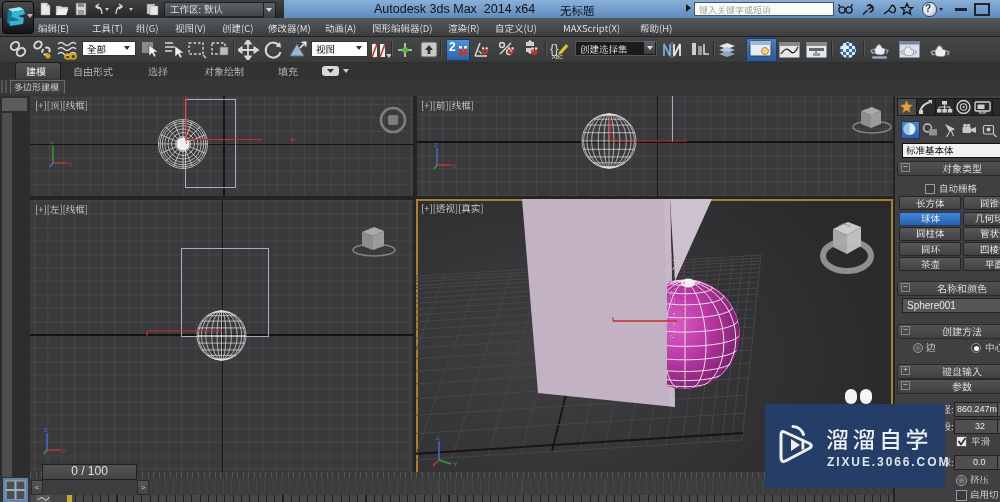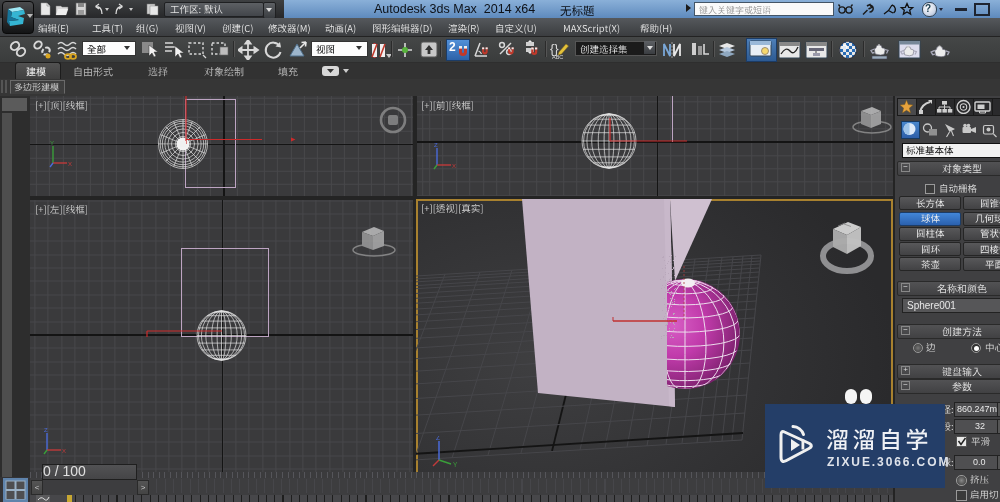--- a/index.html
+++ b/index.html
@@ -887,21 +887,21 @@
     <path fill="#d8d8d8" transform="translate(0,10.0)" d="M5.2 -8.0Q5.7 -7.9 6.0 -7.8Q6.3 -7.6 6.4 -7.4Q6.5 -7.3 6.5 -7.1Q6.5 -6.9 6.4 -6.8Q6.3 -6.7 6.1 -6.7Q6.0 -6.7 5.8 -6.8Q5.8 -7.1 5.6 -7.4Q5.4 -7.8 5.2 -8.0ZM8.0 -6.7Q7.5 -5.2 6.3 -4.3Q5.1 -3.5 3.2 -3.0L3.1 -3.1Q4.7 -3.7 5.7 -4.6Q6.7 -5.4 7.1 -6.7ZM5.6 -3.3Q5.6 -3.2 5.5 -3.1Q5.4 -3.0 5.3 -3.0V-2.1Q5.2 -1.7 5.2 -1.3Q5.1 -0.9 4.8 -0.5Q4.6 -0.1 4.1 0.2Q3.6 0.6 2.9 0.8L2.8 0.7Q3.5 0.3 3.9 -0.1Q4.3 -0.6 4.4 -1.1Q4.5 -1.6 4.5 -2.1V-3.4ZM8.0 -3.2Q8.0 -3.1 7.9 -3.1Q7.8 -3.0 7.6 -3.0V0.5Q7.6 0.6 7.5 0.6Q7.5 0.7 7.3 0.7Q7.2 0.8 7.0 0.8H6.9V-3.3ZM4.5 -6.6Q4.8 -6.0 5.2 -5.5Q5.7 -5.0 6.3 -4.7Q6.9 -4.4 7.7 -4.2Q8.4 -4.0 9.3 -3.9L9.3 -3.8Q9.0 -3.7 8.9 -3.6Q8.7 -3.4 8.7 -3.1Q7.5 -3.4 6.7 -3.8Q5.9 -4.2 5.3 -4.9Q4.7 -5.5 4.4 -6.5ZM8.2 -7.3Q8.2 -7.3 8.3 -7.2Q8.4 -7.1 8.5 -7.0Q8.7 -6.9 8.8 -6.8Q9.0 -6.6 9.1 -6.5Q9.0 -6.4 8.8 -6.4H3.5L3.4 -6.7H7.8ZM0.3 -3.1Q0.6 -3.2 1.1 -3.4Q1.7 -3.6 2.4 -3.8Q3.1 -4.1 3.8 -4.4L3.9 -4.3Q3.4 -4.0 2.6 -3.5Q1.9 -3.0 0.9 -2.5Q0.9 -2.4 0.8 -2.3Q0.8 -2.2 0.7 -2.2ZM2.8 -7.9Q2.8 -7.8 2.7 -7.7Q2.6 -7.6 2.5 -7.6V-0.3Q2.5 0.0 2.4 0.2Q2.3 0.4 2.1 0.6Q1.9 0.7 1.4 0.7Q1.4 0.6 1.4 0.4Q1.3 0.3 1.3 0.2Q1.2 0.1 1.0 0.0Q0.8 -0.1 0.5 -0.1V-0.3Q0.5 -0.3 0.7 -0.2Q0.8 -0.2 1.0 -0.2Q1.1 -0.2 1.3 -0.2Q1.5 -0.2 1.5 -0.2Q1.7 -0.2 1.7 -0.2Q1.7 -0.3 1.7 -0.4V-8.0ZM3.2 -6.4Q3.2 -6.4 3.3 -6.3Q3.4 -6.2 3.6 -6.0Q3.8 -5.9 3.9 -5.7Q3.9 -5.5 3.7 -5.5H0.5L0.4 -5.8H2.8Z M15.9 -2.9Q16.5 -2.8 16.9 -2.5Q17.2 -2.3 17.4 -2.0Q17.6 -1.8 17.6 -1.6Q17.7 -1.3 17.6 -1.2Q17.5 -1.0 17.3 -1.0Q17.2 -1.0 17.0 -1.1Q16.9 -1.4 16.7 -1.7Q16.5 -2.0 16.3 -2.4Q16.0 -2.7 15.8 -2.9ZM15.5 -6.3Q15.5 -6.2 15.5 -6.1Q15.4 -6.0 15.2 -6.0V0.1H14.4V-6.4ZM17.8 -0.8Q17.8 -0.8 17.9 -0.7Q18.0 -0.6 18.1 -0.5Q18.2 -0.4 18.4 -0.2Q18.6 -0.1 18.7 0.0Q18.7 0.1 18.6 0.1Q18.5 0.2 18.4 0.2H11.3L11.2 -0.1H17.3ZM17.2 -4.5Q17.2 -4.5 17.3 -4.4Q17.3 -4.3 17.5 -4.2Q17.6 -4.1 17.8 -4.0Q17.9 -3.8 18.0 -3.7Q18.0 -3.6 17.8 -3.6H12.2L12.1 -3.8H16.7ZM10.9 -7.2V-7.6L11.8 -7.1H11.7V-4.8Q11.7 -4.1 11.6 -3.4Q11.6 -2.7 11.4 -1.9Q11.2 -1.2 10.9 -0.5Q10.6 0.2 9.9 0.8L9.8 0.7Q10.3 -0.1 10.5 -1.0Q10.8 -1.9 10.8 -2.9Q10.9 -3.8 10.9 -4.8V-7.1ZM17.7 -7.8Q17.7 -7.8 17.8 -7.7Q17.9 -7.6 18.0 -7.5Q18.1 -7.4 18.3 -7.3Q18.5 -7.1 18.6 -7.0Q18.6 -6.9 18.5 -6.9Q18.4 -6.9 18.3 -6.9H11.4V-7.1H17.2Z"></path>
   </svg>
 <div class="a" style="left:956px;top:490px;width:9px;height:9px;background:#3a3a3a;border:1px solid #999"></div>
 <svg style="position:absolute;left:970px;top:488px;overflow:visible" width="30" height="13">
     <path fill="#d8d8d8" transform="translate(0,10.0)" d="M2.9 -0.5H8.0V0.1H2.9ZM2.6 -3.0H8.4V0.7H7.7V-2.3H3.3V0.7H2.6ZM1.7 -6.6H8.3V-4.0H1.7V-4.6H7.5V-6.0H1.7ZM1.5 -6.6H2.2V-4.3Q2.2 -3.8 2.1 -3.1Q2.1 -2.4 2.0 -1.8Q1.8 -1.1 1.6 -0.4Q1.3 0.2 0.9 0.8Q0.9 0.7 0.8 0.6Q0.7 0.5 0.5 0.4Q0.4 0.3 0.3 0.3Q0.7 -0.2 0.9 -0.8Q1.2 -1.4 1.3 -2.0Q1.4 -2.6 1.4 -3.2Q1.5 -3.8 1.5 -4.3ZM4.1 -7.8 4.8 -8.0Q5.0 -7.7 5.2 -7.3Q5.4 -7.0 5.5 -6.7L4.7 -6.5Q4.7 -6.8 4.5 -7.1Q4.3 -7.5 4.1 -7.8Z M11.4 -7.3H17.5V-6.6H11.4ZM11.4 -5.1H17.5V-4.4H11.4ZM11.3 -2.8H17.5V-2.2H11.3ZM11.0 -7.3H11.7V-3.9Q11.7 -3.3 11.6 -2.7Q11.6 -2.1 11.4 -1.5Q11.3 -0.8 11.0 -0.2Q10.8 0.3 10.4 0.8Q10.3 0.7 10.2 0.6Q10.1 0.6 10.0 0.5Q9.9 0.4 9.8 0.3Q10.2 -0.1 10.4 -0.6Q10.7 -1.1 10.8 -1.7Q10.9 -2.3 10.9 -2.8Q11.0 -3.4 11.0 -3.9ZM17.2 -7.3H17.9V-0.2Q17.9 0.1 17.8 0.3Q17.7 0.5 17.5 0.6Q17.3 0.7 16.8 0.7Q16.4 0.7 15.7 0.7Q15.7 0.6 15.6 0.4Q15.5 0.2 15.5 0.0Q15.8 0.0 16.1 0.0Q16.4 0.0 16.7 0.0Q16.9 0.0 17.0 0.0Q17.1 0.0 17.2 -0.0Q17.2 -0.1 17.2 -0.2ZM13.9 -7.1H14.7V0.7H13.9Z M23.0 -7.1H27.5V-6.5H23.0ZM27.2 -7.1H27.9Q27.9 -7.1 27.9 -7.1Q27.9 -7.0 27.9 -6.9Q27.9 -6.8 27.9 -6.7Q27.9 -4.9 27.8 -3.7Q27.8 -2.4 27.7 -1.6Q27.6 -0.8 27.5 -0.4Q27.4 0.0 27.3 0.2Q27.1 0.4 27.0 0.5Q26.8 0.6 26.6 0.6Q26.3 0.7 26.0 0.7Q25.6 0.6 25.2 0.6Q25.2 0.5 25.1 0.3Q25.1 0.0 25.0 -0.1Q25.4 -0.1 25.8 -0.1Q26.1 -0.1 26.3 -0.1Q26.4 -0.1 26.5 -0.1Q26.6 -0.1 26.6 -0.2Q26.8 -0.4 26.8 -0.8Q26.9 -1.2 27.0 -2.0Q27.1 -2.8 27.1 -4.0Q27.2 -5.2 27.2 -7.0ZM19.3 -5.0 23.0 -5.8 23.1 -5.1 19.4 -4.3ZM24.5 -6.8H25.2Q25.2 -5.9 25.2 -5.0Q25.1 -4.1 25.0 -3.3Q24.8 -2.4 24.5 -1.7Q24.3 -0.9 23.8 -0.3Q23.3 0.3 22.5 0.7Q22.4 0.6 22.2 0.4Q22.1 0.3 22.0 0.2Q22.7 -0.2 23.2 -0.8Q23.6 -1.3 23.9 -2.0Q24.2 -2.7 24.3 -3.5Q24.4 -4.3 24.5 -5.1Q24.5 -6.0 24.5 -6.8ZM20.4 -0.6 20.3 -1.3 20.6 -1.6 23.1 -2.6Q23.1 -2.5 23.1 -2.3Q23.2 -2.1 23.2 -2.0Q22.3 -1.6 21.8 -1.4Q21.3 -1.1 21.0 -1.0Q20.8 -0.9 20.6 -0.8Q20.5 -0.7 20.4 -0.6ZM20.4 -0.6Q20.4 -0.7 20.3 -0.9Q20.3 -1.0 20.2 -1.1Q20.1 -1.2 20.1 -1.3Q20.2 -1.4 20.4 -1.5Q20.5 -1.7 20.5 -2.0V-7.6H21.2V-1.4Q21.2 -1.4 21.1 -1.3Q21.0 -1.3 20.9 -1.2Q20.8 -1.1 20.7 -1.0Q20.6 -0.9 20.5 -0.8Q20.4 -0.7 20.4 -0.6Z"></path>
   </svg>
 <div class="a" style="left:30px;top:472px;width:863px;height:6px;background:#3b3b3d;background-image:repeating-linear-gradient(to right,#55555a 0,#55555a 1px,transparent 1px,transparent 5.6px)"></div>
 <div class="a" style="left:30px;top:478px;width:863px;height:17px;background:#3d3d3f"></div>
 <div class="a" style="left:148px;top:479px;width:745px;height:14px;background-image:repeating-linear-gradient(to right,#46464a 0,#46464a 1px,transparent 1px,transparent 8.3px)"></div>
 <div class="a" style="left:31px;top:480px;width:10px;height:13px;background:linear-gradient(#555,#444);border:1px solid #2a2a2a;color:#ccc;font-size:8px;line-height:13px;text-align:center">&lt;</div>
-<div class="a" style="left:42px;top:464px;width:93px;height:14px;background:linear-gradient(#525254,#454547);border:1px solid #1f1f1f;color:#e0e0e0;font-size:14px;line-height:13px;text-align:left">0 / 100</div>
+<div class="a" style="left:42px;top:464px;width:93px;height:14px;background:linear-gradient(#525254,#454547);border:1px solid #1f1f1f;color:#e0e0e0;font-size:12px;line-height:13px;text-align:center">0 / 100</div>
 <div class="a" style="left:137px;top:480px;width:10px;height:13px;background:linear-gradient(#555,#444);border:1px solid #2a2a2a;color:#ccc;font-size:8px;line-height:13px;text-align:center">&gt;</div>
 <div class="a" style="left:0;top:477px;width:30px;height:25px;background:#333336"></div>
 <svg class="a" style="left:3px;top:478px" width="26" height="24">
 <rect x="0" y="0" width="25" height="24" fill="#5f83ab"></rect>
 <rect x="2.5" y="2.5" width="20" height="19" fill="#9ab0c4"></rect>
 <rect x="3.5" y="3.5" width="8" height="7.5" fill="#4e4e50"></rect>
     <rect x="13.5" y="3.5" width="8" height="7.5" fill="#4e4e50"></rect>
 <rect x="3.5" y="13" width="8" height="8" fill="#4e4e50"></rect>
     <rect x="13.5" y="13" width="8" height="8" fill="#4e4e50"></rect>
 </svg>

